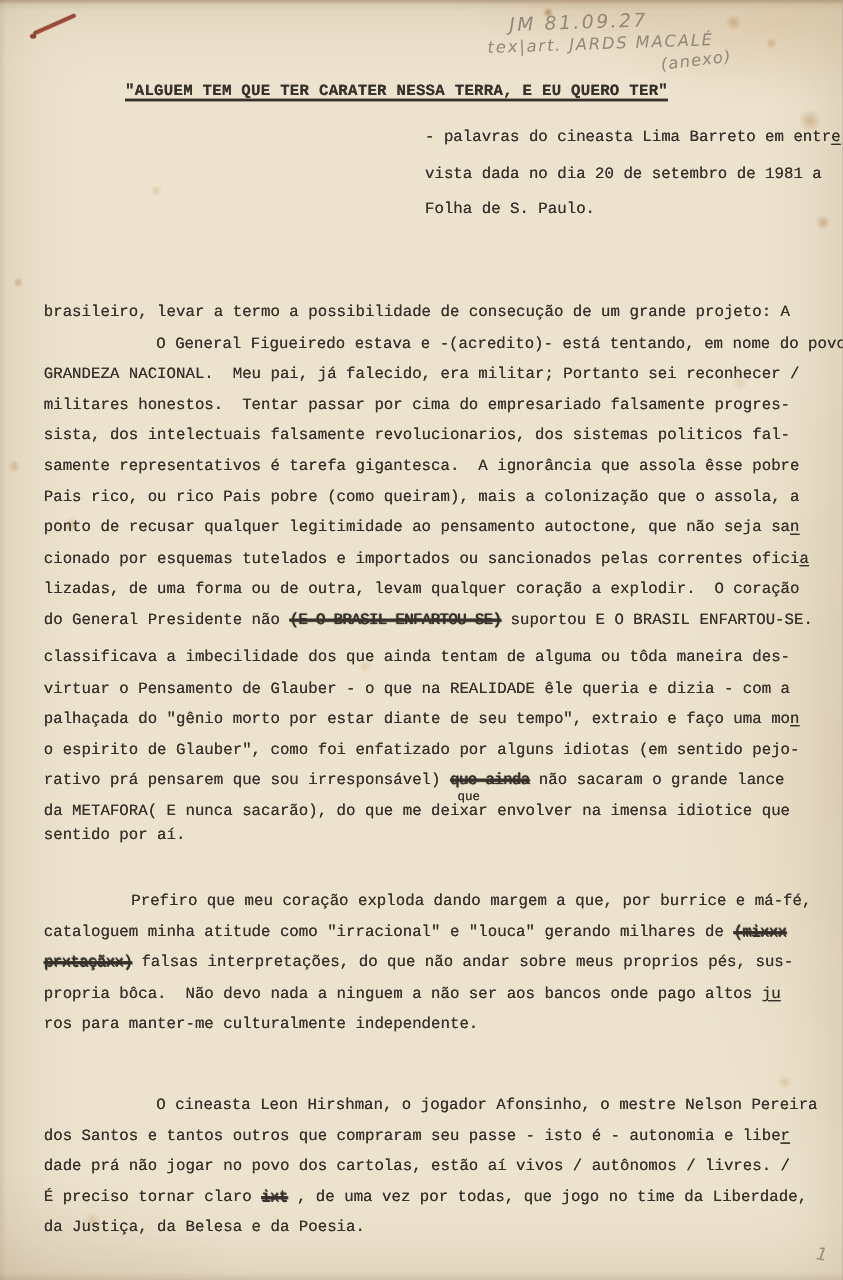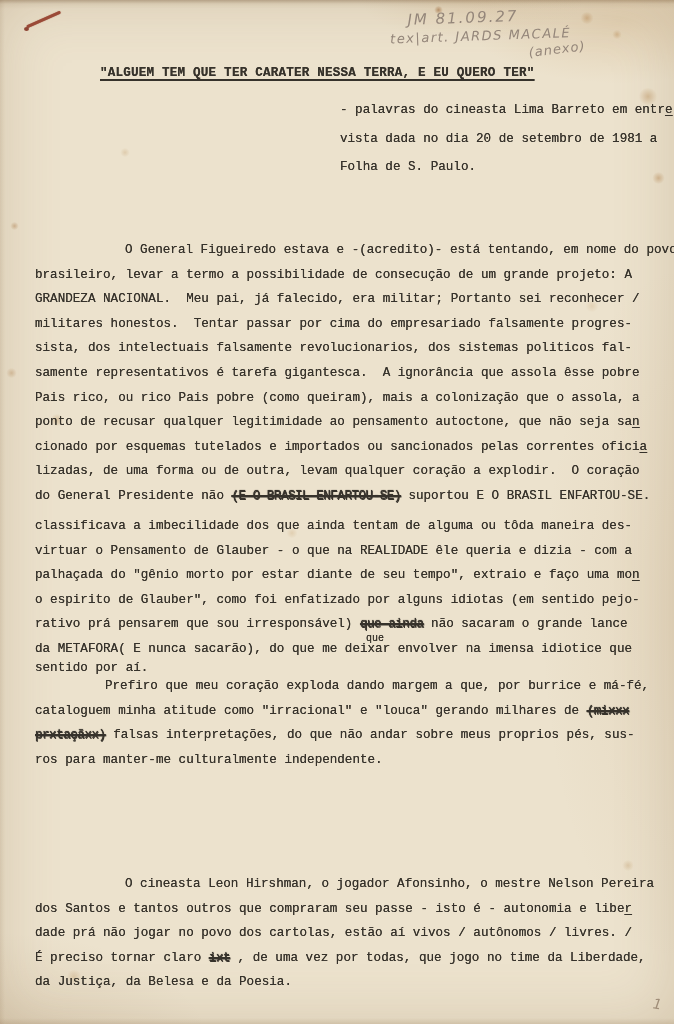--- a/index.html
+++ b/index.html
@@ -122,22 +122,22 @@
     <span>"ALGUEM TEM QUE TER CARATER NESSA TERRA, E EU QUERO TER"</span>
   </div>
 
   <div class="attribution typed">
     <div class="ln"><span>- palavras do cineasta Lima Barreto em entr</span><span class="u">e</span></div>
     <div class="ln">vista dada no dia 20 de setembro de 1981 a</div>
     <div class="ln">Folha de S. Paulo.</div>
   </div>
 
   <div class="para typed" style="top:238px">
+    <div class="ln">brasileiro, levar a termo a possibilidade de consecução de um grande projeto: A</div>
     <div class="ln ind-90">O General Figueiredo estava e -(acredito)- está tentando, em nome do povo</div>
-    <div class="ln">brasileiro, levar a termo a possibilidade de consecução de um grande projeto: A</div>
     <div class="ln">GRANDEZA NACIONAL.  Meu pai, já falecido, era militar; Portanto sei reconhecer /</div>
     <div class="ln">militares honestos.  Tentar passar por cima do empresariado falsamente progres-</div>
     <div class="ln">sista, dos intelectuais falsamente revolucionarios, dos sistemas politicos fal-</div>
     <div class="ln">samente representativos é tarefa gigantesca.  A ignorância que assola êsse pobre</div>
     <div class="ln">Pais rico, ou rico Pais pobre (como queiram), mais a colonização que o assola, a</div>
     <div class="ln"><span>ponto de recusar qualquer legitimidade ao pensamento autoctone, que não seja sa</span><span class="u">n</span></div>
     <div class="ln"><span>cionado por esquemas tutelados e importados ou sancionados pelas correntes ofici</span><span class="u">a</span></div>
     <div class="ln">lizadas, de uma forma ou de outra, levam qualquer coração a explodir.  O coração</div>
     <div class="ln"><span>do General Presidente não </span><span class="strike">(E O BRASIL ENFARTOU-SE)</span><span> suportou E O BRASIL ENFARTOU-SE.</span></div>
   </div>
@@ -145,24 +145,25 @@
   <div class="para typed" style="top:514px">
     <div class="ln">classificava a imbecilidade dos que ainda tentam de alguma ou tôda maneira des-</div>
     <div class="ln">virtuar o Pensamento de Glauber - o que na REALIDADE êle queria e dizia - com a</div>
     <div class="ln"><span>palhaçada do "gênio morto por estar diante de seu tempo", extraio e faço uma mo</span><span class="u">n</span></div>
     <div class="ln">o espirito de Glauber", como foi enfatizado por alguns idiotas (em sentido pejo-</div>
     <div class="ln"><span>rativo prá pensarem que sou irresponsável) </span><span class="rel"><span class="above-word">que</span><span class="strike">que ainda</span></span><span> não sacaram o grande lance</span></div>
     <div class="ln">da METAFORA( E nunca sacarão), do que me deixar envolver na imensa idiotice que</div>
     <div class="ln squeeze">sentido por aí.</div>
   </div>
 
-  <div class="para typed" style="top:674px">
+  <div class="para typed" style="top:709px">
     <div class="ln ind-70">Prefiro que meu coração exploda dando margem a que, por burrice e má-fé,</div>
     <div class="ln"><span>cataloguem minha atitude como "irracional" e "louca" gerando milhares de </span><span class="strike">(mixxx</span></div>
     <div class="ln"><span class="strike">prxtaçãxx)</span><span> falsas interpretações, do que não andar sobre meus proprios pés, sus-</span></div>
+    <div class="ln"><span>propria bôca.  Não devo nada a ninguem a não ser aos bancos onde pago altos </span><span class="u">ju</span></div>
     <div class="ln">ros para manter-me culturalmente independente.</div>
   </div>
 
   <div class="para typed" style="top:872px">
     <div class="ln ind-90">O cineasta Leon Hirshman, o jogador Afonsinho, o mestre Nelson Pereira</div>
     <div class="ln"><span>dos Santos e tantos outros que compraram seu passe - isto é - autonomia e libe</span><span class="u">r</span></div>
     <div class="ln">dade prá não jogar no povo dos cartolas, estão aí vivos / autônomos / livres. /</div>
     <div class="ln"><span>É preciso tornar claro </span><span class="strike">ixt</span><span> , de uma vez por todas, que jogo no time da Liberdade,</span></div>
     <div class="ln">da Justiça, da Belesa e da Poesia.</div>
   </div>

